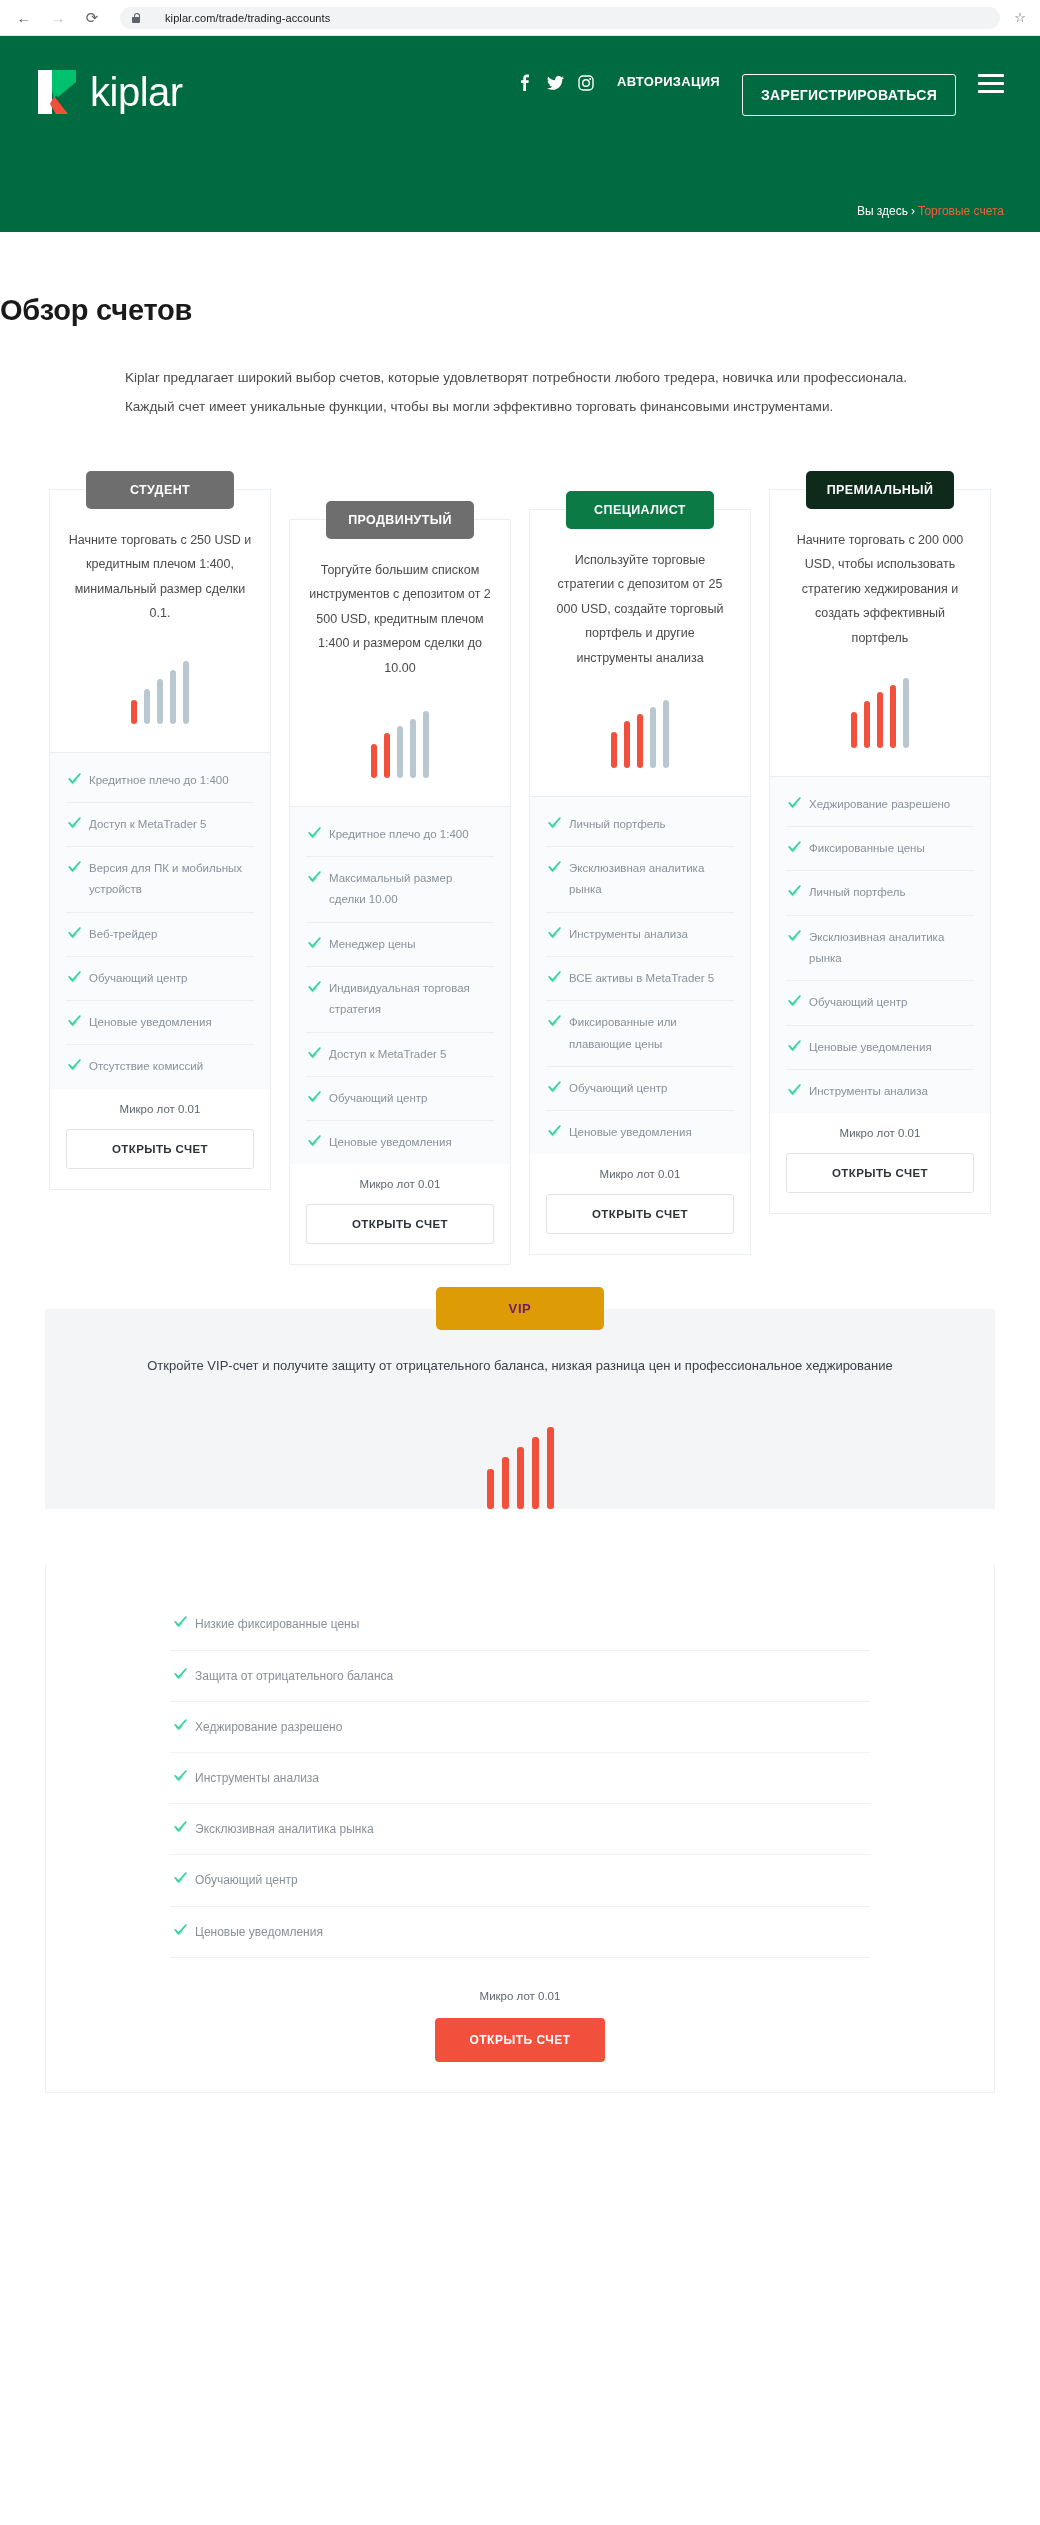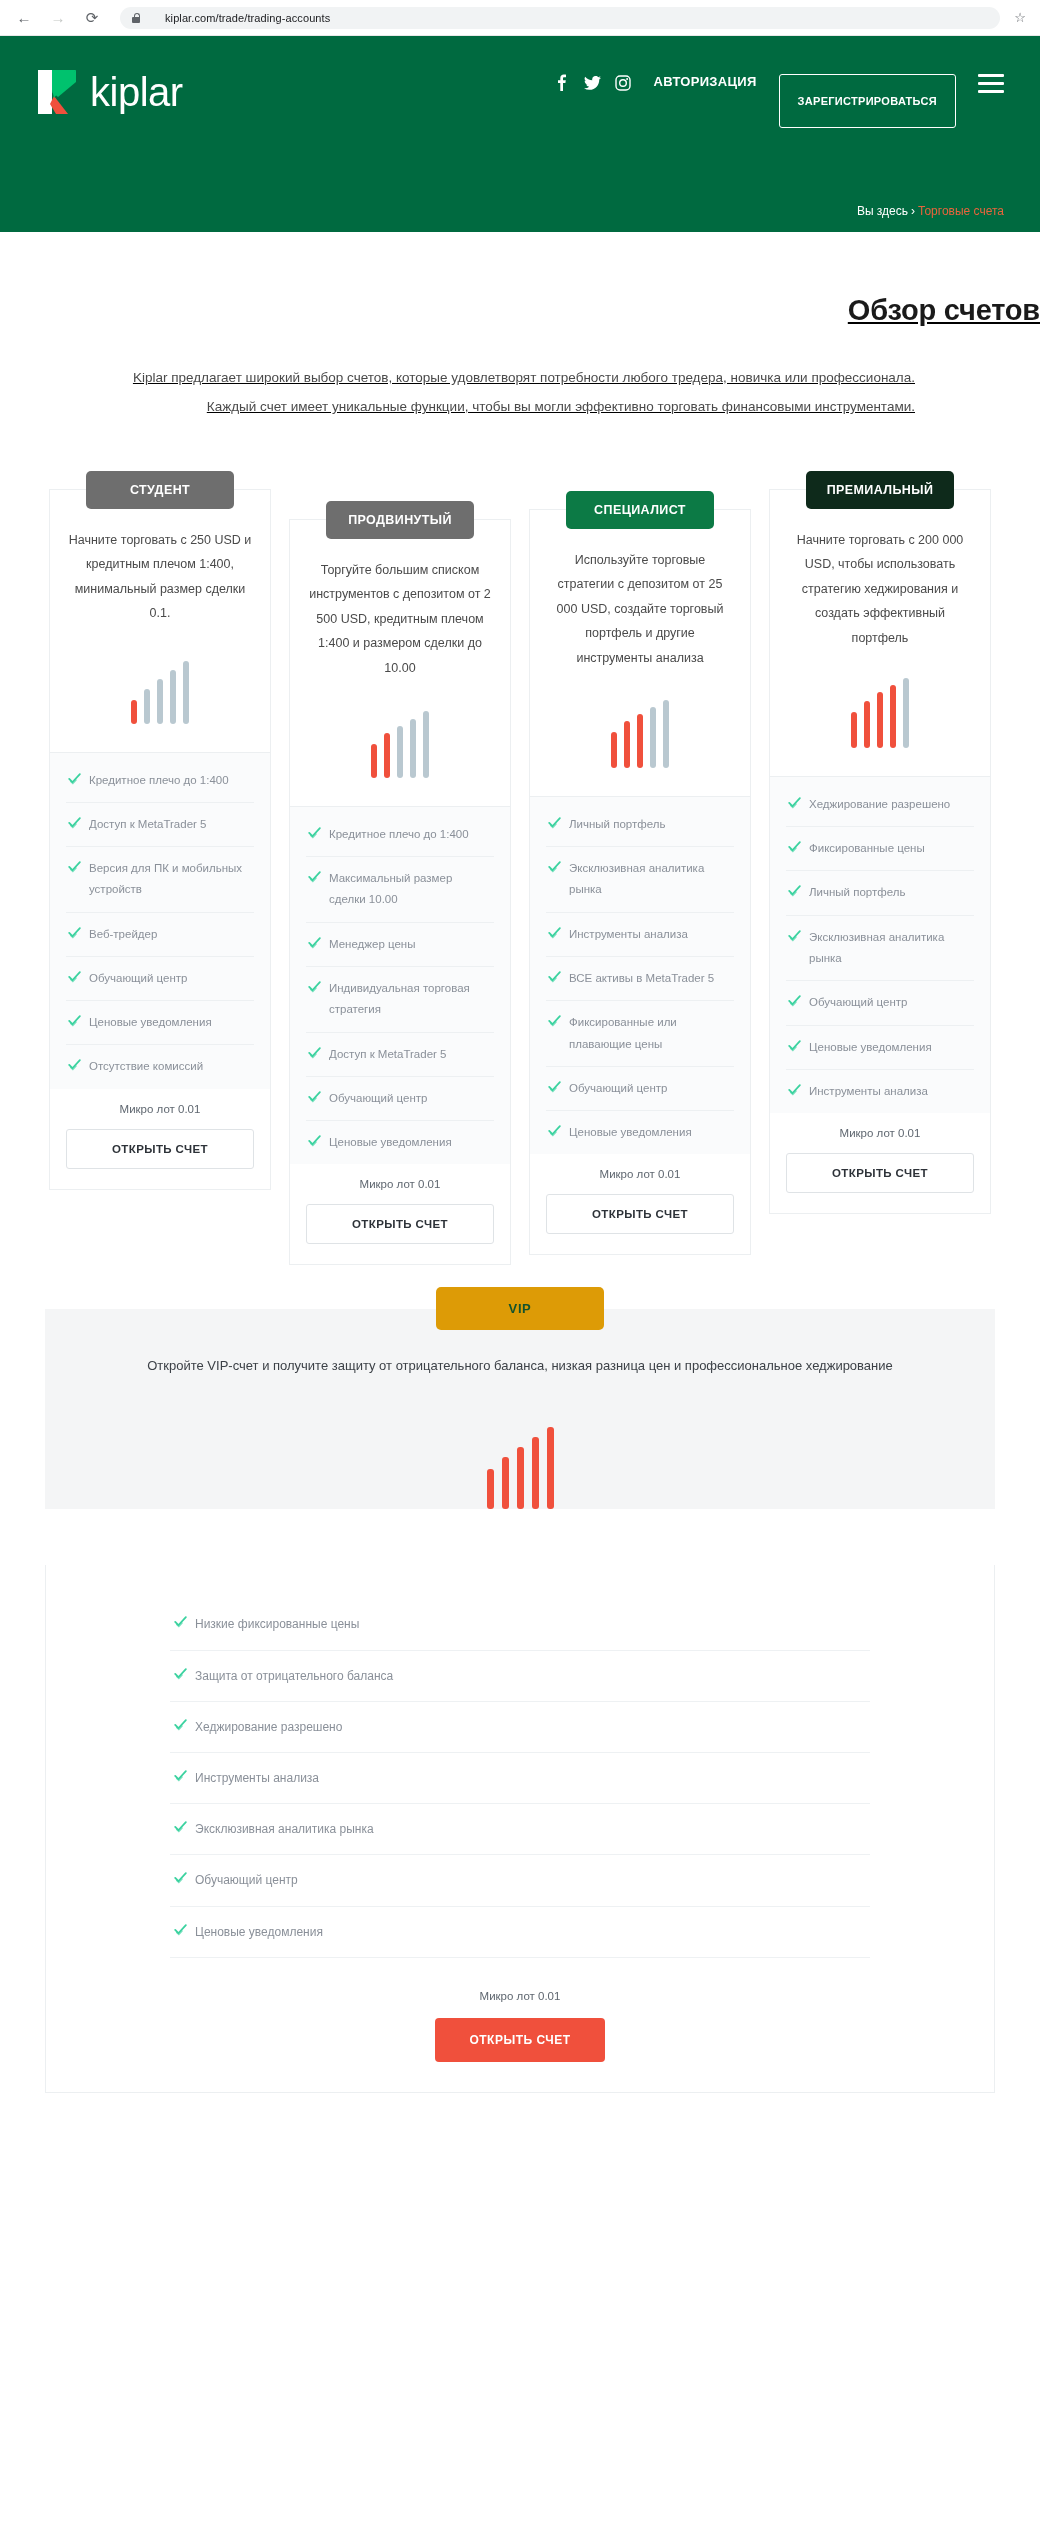--- a/index.html
+++ b/index.html
@@ -92,45 +92,45 @@
     color: #ffffff;
     font-size: 13px;
     font-weight: 700;
     letter-spacing: .3px;
     white-space: nowrap;
   }
   .register-btn {
     border: 1.5px solid #ffffff;
     color: #ffffff;
     background: transparent;
-    font-size: 11px;
+    font-size: 14px;
     font-weight: 700;
     letter-spacing: .3px;
-    padding: 20px 18px;
+    padding: 12px 18px;
     border-radius: 3px;
     white-space: nowrap;
     cursor: pointer;
     font-family: inherit;
   }
   .burger { width: 26px; display: flex; flex-direction: column; gap: 5px; cursor: pointer; }
   .burger span { display: block; height: 3px; background: #ffffff; border-radius: 1px; }
 
   .breadcrumb {
     position: absolute;
     right: 36px;
     top: 168px;
     font-size: 12px;
     color: #ffffff;
     white-space: nowrap;
   }
   .breadcrumb .sep { margin: 0 3px; }
   .breadcrumb .current { color: #e8643c; }
 
   
-  .page-intro { padding: 62px 0 0 0; text-align: right; text-decoration: underline; }
+  .page-intro { padding: 62px 0 0 0; text-align: left; }
   .page-title {
     font-size: 29px;
     font-weight: 700;
     color: #1a1a1a;
     letter-spacing: -0.2px;
   }
   .page-sub {
     margin: 36px auto 0 auto;
     width: 790px;
     font-size: 13.5px;
@@ -234,21 +234,21 @@
     padding: 46px 0 0 0;
   }
   .vip-badge {
     position: absolute;
     top: -22px;
     left: 50%;
     transform: translateX(-50%);
     width: 168px;
     text-align: center;
     background: #dd9b06;
-    color: #14532d;
+    color: #701a75;
     font-size: 13px;
     font-weight: 700;
     letter-spacing: .6px;
     padding: 14px 12px;
     border-radius: 5px;
     cursor: pointer;
   }
   .vip-desc {
     text-align: center;
     font-size: 13px;

